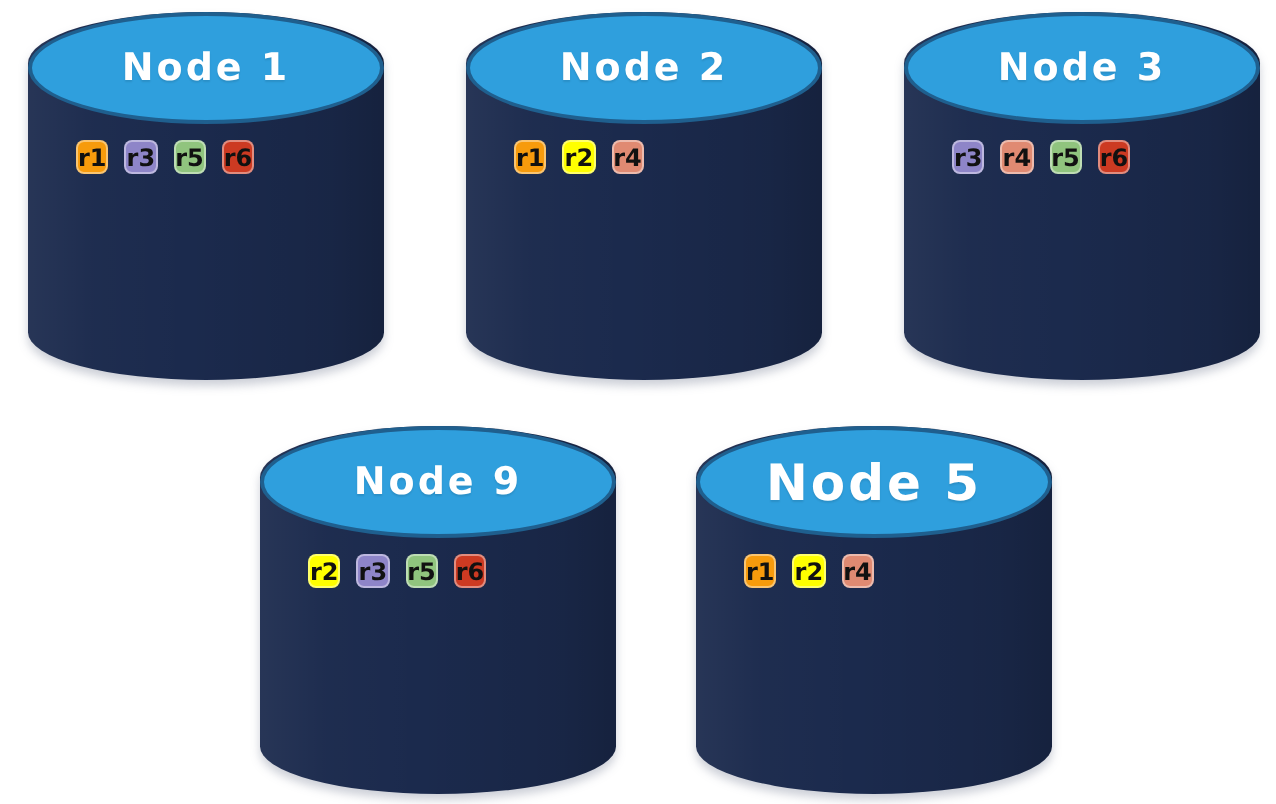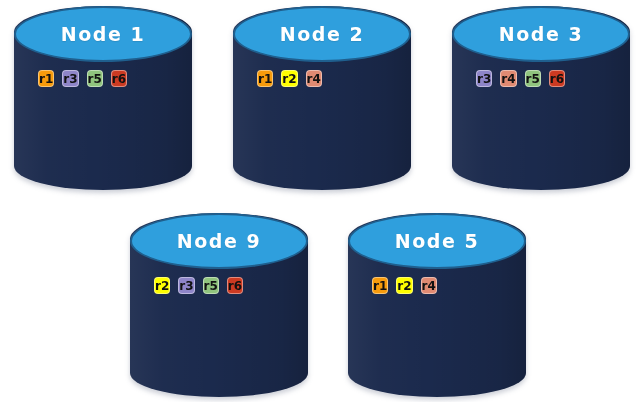--- a/index.html
+++ b/index.html
@@ -150,21 +150,21 @@
         <div class="replica-bar" style="height: 17px; font-size: 12px; background: rgb(255, 255, 0); color: rgb(17, 17, 17);">r2</div>
         <div class="replica-bar" style="height: 17px; font-size: 12px; background: rgb(142, 133, 200); color: rgb(17, 17, 17);">r3</div>
         <div class="replica-bar" style="height: 17px; font-size: 12px; background: rgb(144, 196, 126); color: rgb(17, 17, 17);">r5</div>
         <div class="replica-bar" style="height: 17px; font-size: 12px; background: rgb(204, 58, 34); color: rgb(17, 17, 17);">r6</div>
       </div>
     </div>
     <div class="node" style="left: 348px; top: 213px; width: 178px; height: 184px;">
       <div class="node-body" style="background: rgb(27, 42, 77);"></div>
       <div class="node-shade"></div>
       <div class="node-top" style="height: 56px; background: rgb(47, 159, 221); border-color: rgb(31, 95, 142);">
-        <div class="node-title" style="font-size: 19px; color: rgb(255, 255, 255);">Node 5</div>
+        <div class="node-title" style="font-size: 25px; color: rgb(255, 255, 255);">Node 5</div>
       </div>
       <div class="replica-stack" style="left: 24px; top: 64px; width: 130px; gap: 8px;">
         <div class="replica-bar" style="height: 17px; font-size: 12px; background: rgb(247, 155, 12); color: rgb(17, 17, 17);">r1</div>
         <div class="replica-bar" style="height: 17px; font-size: 12px; background: rgb(255, 255, 0); color: rgb(17, 17, 17);">r2</div>
         <div class="replica-bar" style="height: 17px; font-size: 12px; background: rgb(224, 138, 114); color: rgb(17, 17, 17);">r4</div>
       </div>
     </div>
   </div>
 
 </body></html>

